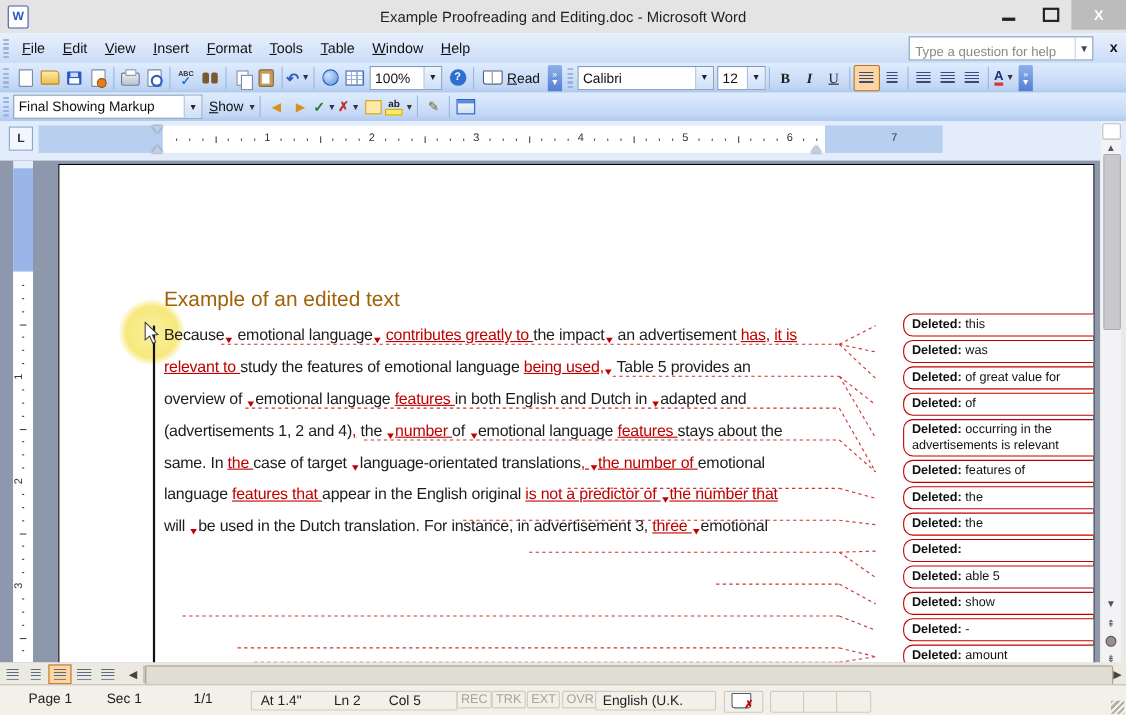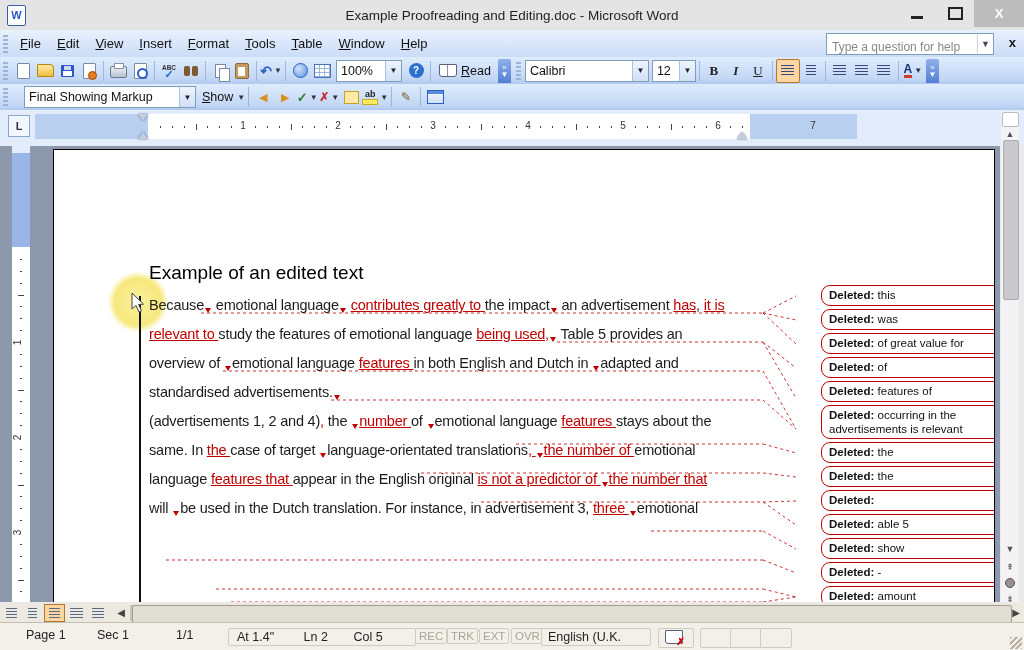--- a/index.html
+++ b/index.html
@@ -90,21 +90,21 @@
   .m-right{left:702px;bottom:0;border-left:5px solid transparent;border-right:5px solid transparent;border-bottom:7px solid #c3cede;filter:drop-shadow(0 0 1px #5a6a85);}
   
   .docarea{position:absolute;left:0;top:146px;width:1000px;height:456px;background:#8e98ac;overflow:hidden;}
   #vruler{position:absolute;left:12px;top:0;width:18px;height:456px;background:#e2ecfb;}
   #vruler .vblue{position:absolute;left:0;top:7px;width:18px;height:94px;background:#9ab5e8;}
   #vruler .vwhite{position:absolute;left:0;top:101px;width:18px;height:355px;background:#fff;}
   .vnum{position:absolute;left:3px;font-size:10px;color:#333;transform:rotate(-90deg);}
   .page{position:absolute;left:53px;top:3px;width:940px;height:453px;background:#fff;border:1px solid #000;overflow:hidden;}
   .halo{position:absolute;left:54px;top:122px;width:60px;height:60px;border-radius:50%;background:radial-gradient(circle,#faf09d 0%,#f7e87d 55%,rgba(247,232,125,0) 72%);z-index:1;}
   .changebar{position:absolute;left:85px;top:146px;width:2px;height:310px;background:#111;z-index:2;}
-  .dheading{position:absolute;left:95px;top:112px;font-size:19px;color:#000000;z-index:3;white-space:nowrap;}
+  .dheading{position:absolute;left:95px;top:112px;font-size:19px;color:#a16207;z-index:3;white-space:nowrap;}
   #doc-lines{position:absolute;left:95px;top:141px;width:640px;z-index:3;}
   .dline{height:29px;line-height:29px;white-space:nowrap;font-size:14.5px;color:#1c1c1c;letter-spacing:-0.2px;}
   .dline.newpara{margin-top:15px;}
   .ins{color:#c00000;text-decoration:underline;}
   .caret{display:inline-block;width:0;height:0;border-left:3px solid transparent;border-right:3px solid transparent;border-top:5px solid #c00000;transform:translateY(3px);margin:0 1px;}
   #connect-svg{position:absolute;left:0;top:0;z-index:2;}
   #balloons{position:absolute;left:767px;top:135px;width:192px;z-index:3;}
   .balloon{box-sizing:border-box;height:21px;margin-bottom:3px;background:#fff;border:1.5px solid #c00000;border-radius:9px;padding:2px 6px 0 7px;font-size:11.5px;line-height:15px;color:#111;white-space:nowrap;overflow:hidden;}
   .balloon.tall{height:34px;white-space:normal;line-height:13.5px;padding-top:3px;}
   .balloon b{font-weight:bold;}
@@ -269,21 +269,21 @@
         <span class="ddarrow">▼</span>
       </span>
     <span class="chev">
         <span>»</span>
         <span>▼</span>
       </span>
   </div>
 
   <div class="toolbar tb2">
     <span class="grip"></span>
-    <span class="combo" style="width:170px;margin-left:12px;">
+    <span class="combo" style="width:170px;">
       <span class="val">Final Showing Markup</span>
       <span class="dd">▼</span>
     </span>
     <span class="tbtn" style="margin-left:4px;">
         <span class="showlbl">Show</span>
         <span class="ddarrow">▼</span>
       </span>
     <span class="sep"></span>
     <span class="tbtn">
         <span class="ic-arrow">◀</span>
@@ -443,34 +443,33 @@
           <line x1="709" y1="439" x2="742" y2="447" stroke="#cc3333" stroke-width="1" stroke-dasharray="3,3"></line>
           <line x1="709" y1="250" x2="742" y2="279" stroke="#cc3333" stroke-width="1" stroke-dasharray="3,3"></line>
           <line x1="709" y1="452" x2="742" y2="447" stroke="#cc3333" stroke-width="1" stroke-dasharray="3,3"></line>
         </svg>
       <div class="changebar"></div>
       <div class="dheading">Example of an edited text</div>
       <div id="doc-lines">
           <div class="dline"><span class="">Because</span><span class="caret"></span><span class=""> emotional language</span><span class="caret"></span><span class=""> </span><span class="ins">contributes greatly to </span><span class="">the impact</span><span class="caret"></span><span class=""> an advertisement </span><span class="ins">has</span><span class="">, </span><span class="ins">it is</span></div>
           <div class="dline"><span class="ins">relevant to </span><span class="">study the features of emotional language </span><span class="ins">being used,</span><span class="caret"></span><span class=""> Table 5 provides an</span></div>
           <div class="dline"><span class="">overview of </span><span class="caret"></span><span class="">emotional language </span><span class="ins">features </span><span class="">in both English and Dutch in </span><span class="caret"></span><span class="">adapted and</span></div>
-          <div class="dline"><span class="">standardised advertisements.</span><span class="caret"></span></div>
           <div class="dline"><span class="">(advertisements 1, 2 and 4)</span><span class="ins">,</span><span class=""> the </span><span class="caret"></span><span class="ins">number </span><span class="">of </span><span class="caret"></span><span class="">emotional language </span><span class="ins">features </span><span class="">stays about the</span></div>
           <div class="dline"><span class="">same. In </span><span class="ins">the </span><span class="">case of target </span><span class="caret"></span><span class="">language-orientated translations</span><span class="ins">, </span><span class="caret"></span><span class="ins">the number of </span><span class="">emotional</span></div>
           <div class="dline"><span class="">language </span><span class="ins">features that </span><span class="">appear in the English original </span><span class="ins">is not a predictor of </span><span class="caret"></span><span class="ins">the number that</span></div>
           <div class="dline"><span class="">will </span><span class="caret"></span><span class="">be used in the Dutch translation. For instance, in advertisement 3, </span><span class="ins">three </span><span class="caret"></span><span class="">emotional</span></div>
           <div class="dline"></div>
         </div>
       <div id="balloons">
           <div class="balloon"><b>Deleted:</b><span> this</span></div>
           <div class="balloon"><b>Deleted:</b><span> was</span></div>
           <div class="balloon"><b>Deleted:</b><span> of great value for</span></div>
           <div class="balloon"><b>Deleted:</b><span> of</span></div>
+          <div class="balloon tall"><b>Deleted:</b><span>  occurring in the advertisements is relevant</span></div>
           <div class="balloon"><b>Deleted:</b><span> features of</span></div>
-          <div class="balloon tall"><b>Deleted:</b><span>  occurring in the advertisements is relevant</span></div>
           <div class="balloon"><b>Deleted:</b><span> the</span></div>
           <div class="balloon"><b>Deleted:</b><span> the</span></div>
           <div class="balloon"><b>Deleted:</b><span> </span></div>
           <div class="balloon"><b>Deleted:</b><span> able 5</span></div>
           <div class="balloon"><b>Deleted:</b><span>  show</span></div>
           <div class="balloon"><b>Deleted:</b><span> -</span></div>
           <div class="balloon"><b>Deleted:</b><span> amount</span></div>
         </div>
       <svg class="cursor-svg" width="16" height="22">
         <path d="M2,1 L2,17 L6,13.5 L9,20 L11.5,18.8 L8.6,12.5 L13.5,12.2 Z" fill="#fff" stroke="#444" stroke-width="1"></path>

